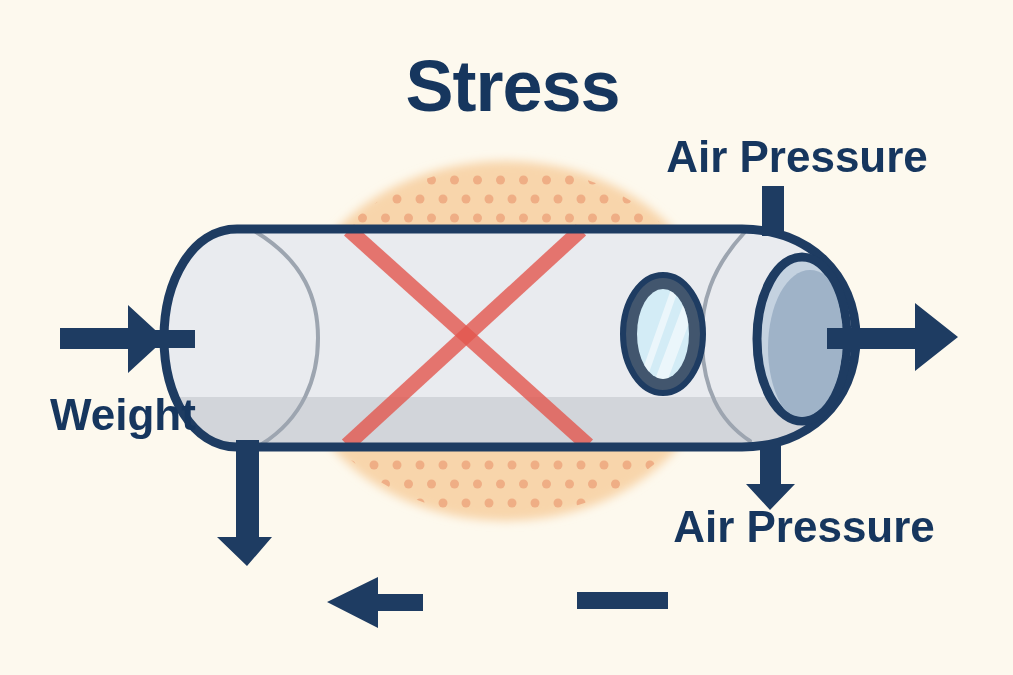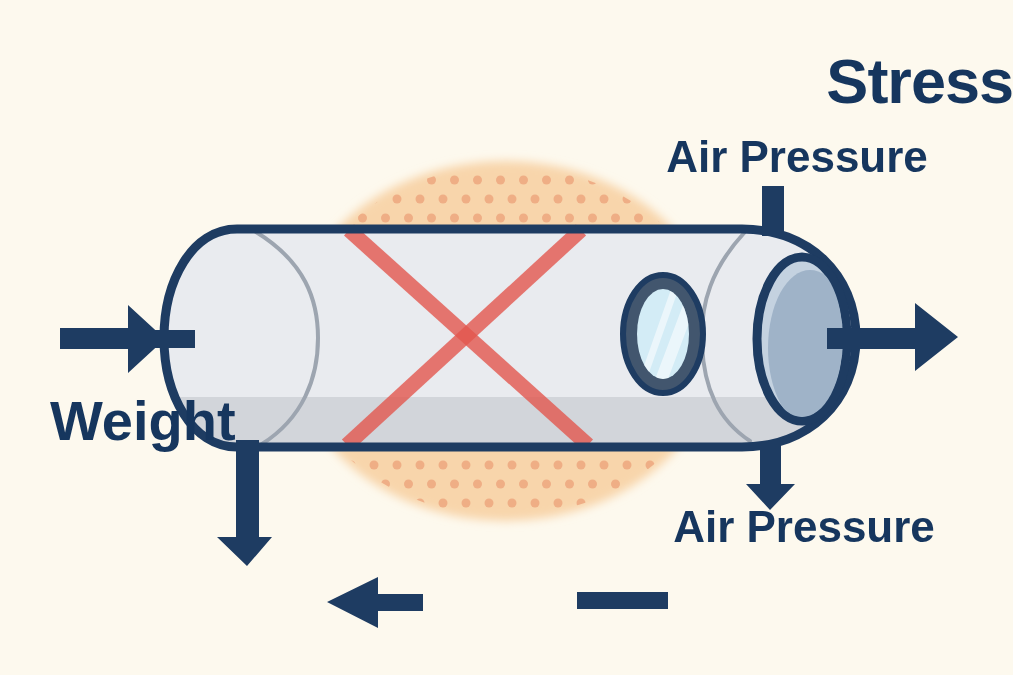--- a/index.html
+++ b/index.html
@@ -13,28 +13,28 @@
   .stage svg{position:absolute;left:0;top:0;}
   .label{
     position:absolute;
     color:#16365e;
     font-weight:700;
     line-height:1;
     white-space:nowrap;
   }
   .title{
     left:0;right:0;top:50px;
-    text-align:right;
-    font-size:63px;
+    text-align:center;
+    font-size:72px;
     letter-spacing:-1px;
     padding-left:12px;
   }
   .air-top{left:647px;top:135px;width:300px;text-align:center;font-size:44px;}
   .air-bottom{left:654px;top:505px;width:300px;text-align:center;font-size:44px;}
-  .weight{left:50px;top:393px;font-size:56px;}
+  .weight{left:50px;top:393px;font-size:44px;}
 </style>
 </head>
 <body>
 
 <div class="stage">
 
   <svg width="1013" height="675" viewBox="0 0 1013 675">
     <defs>
       <filter id="soft" x="-20%" y="-20%" width="140%" height="140%">
         <feGaussianBlur stdDeviation="5"></feGaussianBlur>

